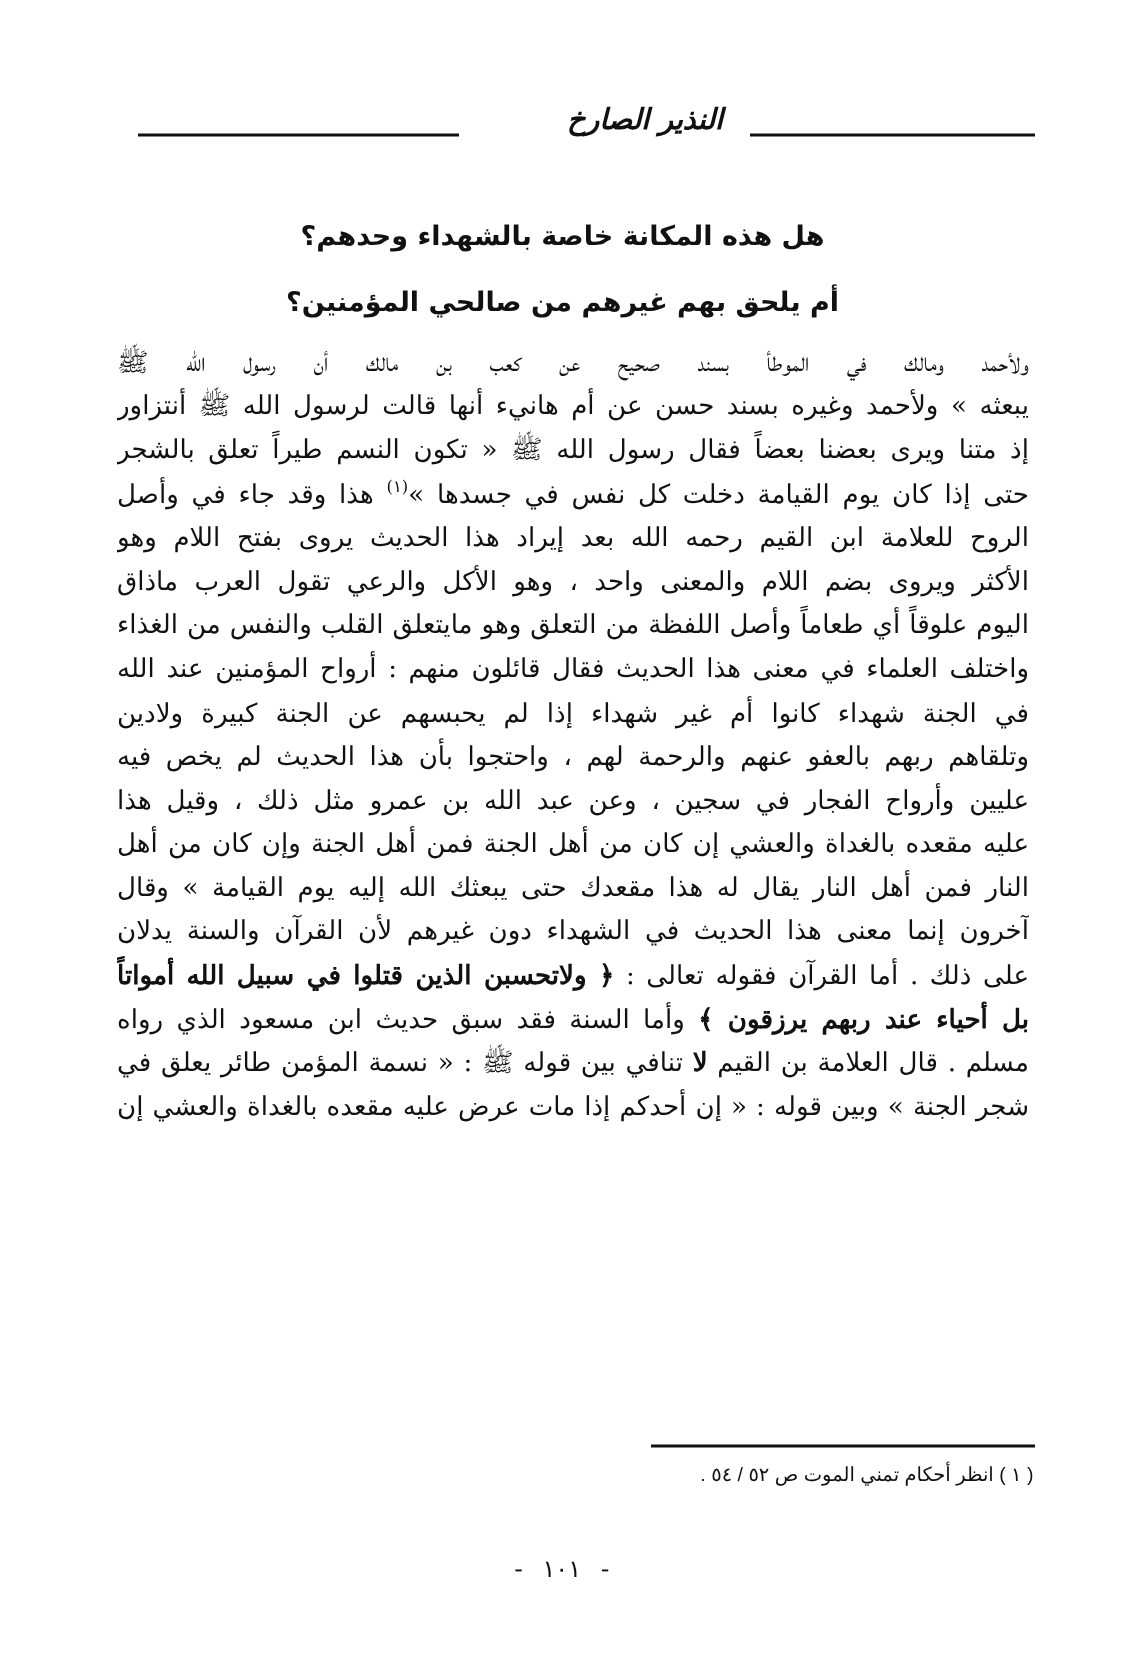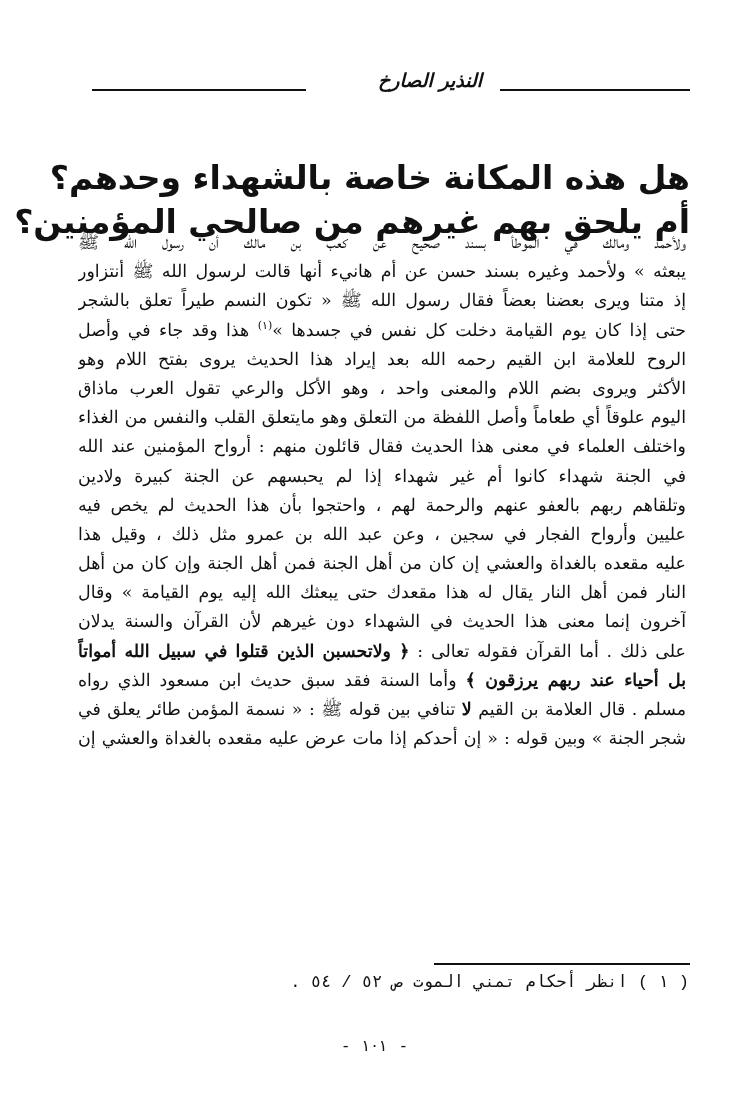--- a/index.html
+++ b/index.html
@@ -25,40 +25,40 @@
     }
     .rh-rule-left {
       position: absolute; left: 0; top: 23px; width: 214px; height: 2px; background: #111;
     }
 
     
     .heading {
       position: absolute; left: 60px; top: 136px; width: 630px;
       direction: rtl; text-align: center;
       font-family: "DejaVu Sans", sans-serif; font-weight: bold;
-      font-size: 33px; line-height: 44px; margin-top: 20px;
+      font-size: 18px; line-height: 44px;
     }
     .heading div { white-space: nowrap; }
 
     
     .body-text {
       position: absolute; left: 78px; top: 228px; width: 608px;
       direction: rtl; text-align: justify; text-align-last: justify;
       font-family: "DejaVu Serif", serif; font-size: 17.4px; line-height: 29.2px;
     }
     .line { display: block; white-space: nowrap; text-align: justify; text-align-last: justify; overflow: hidden; height: 29.2px; }
     .bold { font-weight: bold; }
     .sup { font-size: 11px; vertical-align: super; line-height: 0; }
 
     
     .fn-rule { position: absolute; left: 434px; top: 963px; width: 256px; height: 2px; background: #111; }
     .footnote {
       position: absolute; right: 60px; top: 972px; width: 400px;
       direction: rtl; 
-      font-family: Liberation Mono, monospace; font-size: 17px; line-height: 22px; white-space: nowrap;
+      font-family: Liberation Sans, sans-serif; font-size: 13px; line-height: 22px; white-space: nowrap;
     }
 
     
     .page-number {
       position: absolute; left: 0; width: 749px; top: 1034px;
       text-align: center; direction: rtl;
       font-family: "DejaVu Sans", sans-serif; font-size: 16px; line-height: 24px;
       word-spacing: 8px;
     }
   </style>

